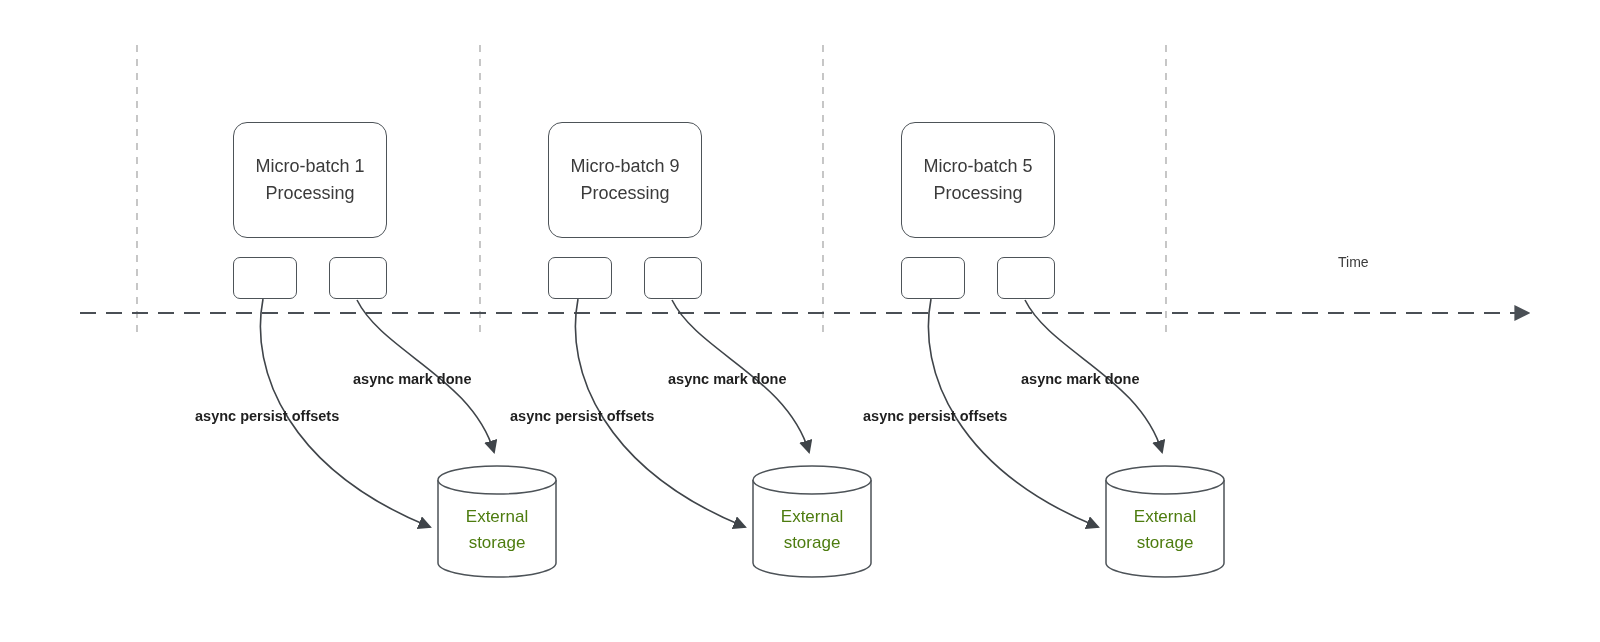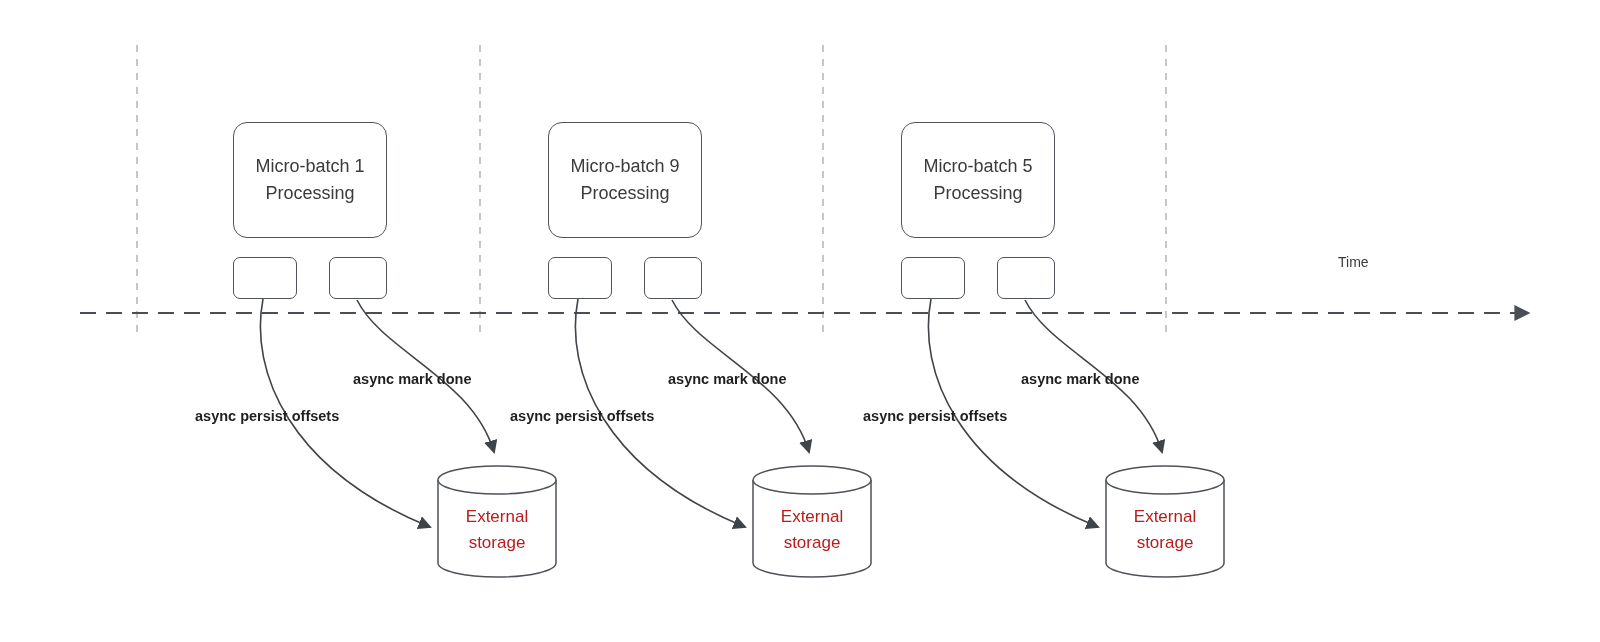--- a/index.html
+++ b/index.html
@@ -29,21 +29,21 @@
   .sbox-a{left:0;width:62px;}
   .sbox-b{left:96px;width:56px;}
   .arrow-label{
     position:absolute;font-size:14.5px;font-weight:bold;color:#1f1f1f;
     text-align:left;white-space:nowrap;
   }
   .lbl-persist{left:-38px;top:408px;width:200px;}
   .lbl-markdone{left:120px;top:371px;width:156px;}
   .storage-label{
     position:absolute;left:205px;top:504px;width:118px;
-    text-align:center;font-size:17px;color:#b91c1c;line-height:1.55;
+    text-align:center;font-size:17px;color:#4d7c0f;line-height:1.55;
   }
   .time-label{
     position:absolute;left:1338px;top:254px;
     font-size:14px;color:#3b3b3b;
   }
 </style>
 </head>
 <body>
 
 <div class="canvas">

